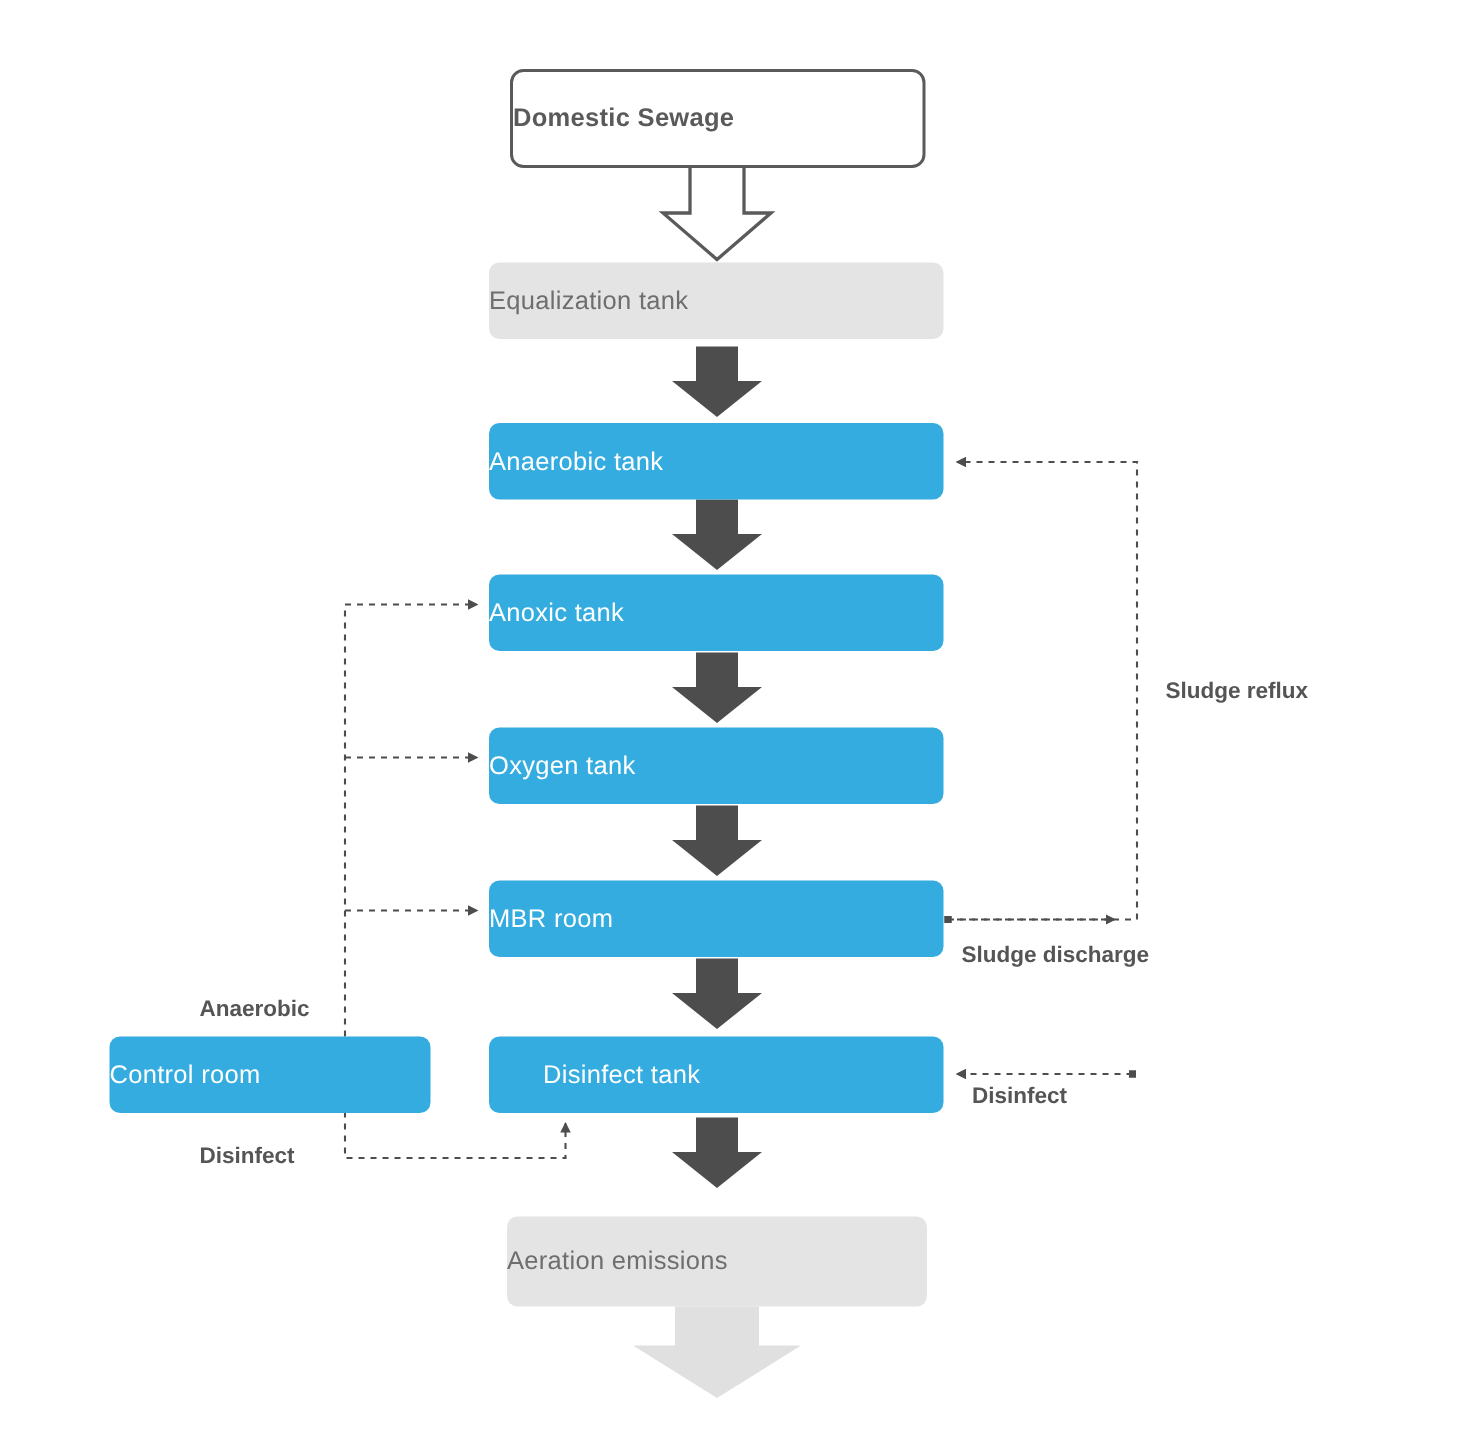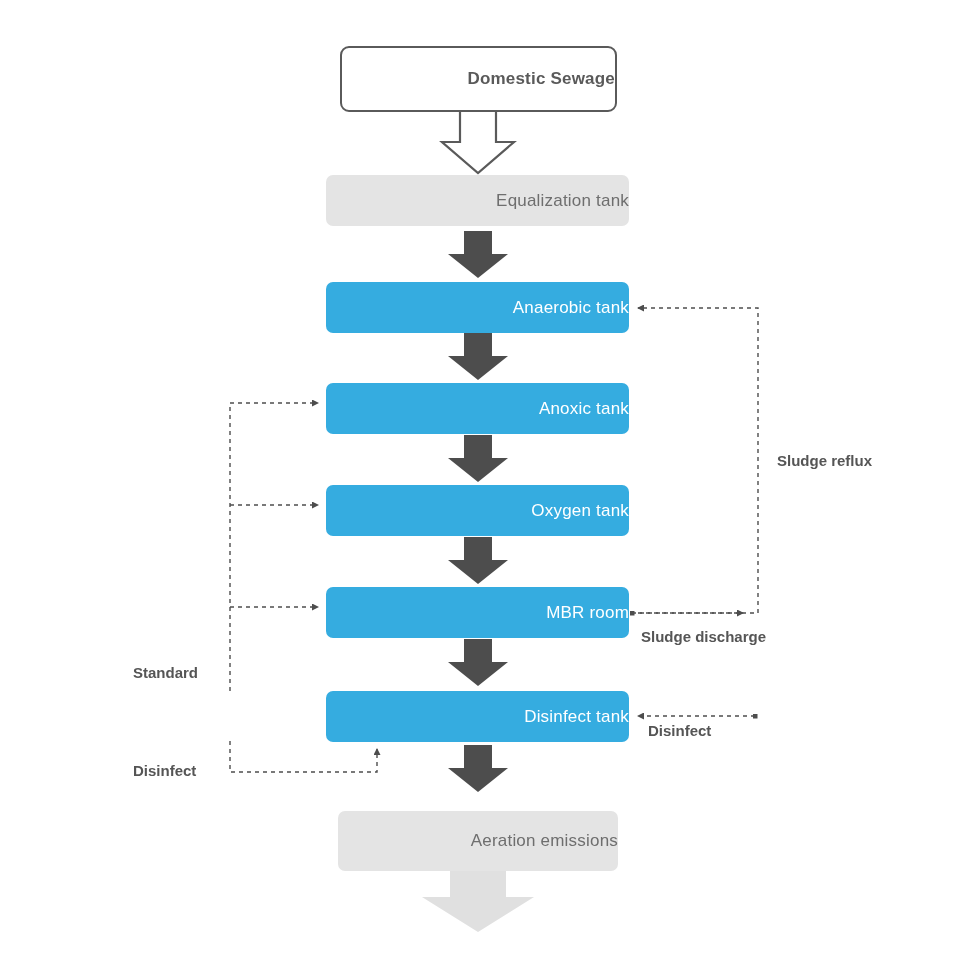--- a/index.html
+++ b/index.html
@@ -14,21 +14,21 @@
     position: relative;
     width: 977px;
     height: 969px;
     background: #ffffff;
     overflow: hidden;
   }
   .node {
     position: absolute;
     display: flex;
     align-items: center;
-    justify-content: flex-end;
+    justify-content: flex-start;
     box-sizing: border-box;
     border-radius: 7px;
     font-size: 17px;
     letter-spacing: 0.2px;
     white-space: nowrap;
   }
   .node-blue {
     background: #35ACE0;
     color: #ffffff;
   }
@@ -129,32 +129,35 @@
   </div>
 
   <div class="node node-blue" style="left:326px; top:485px; width:303px; height:51px;">
     <span>Oxygen tank</span>
   </div>
 
   <div class="node node-blue" style="left:326px; top:587px; width:303px; height:51px;">
     <span>MBR room</span>
   </div>
 
-  <div class="node node-blue" style="left:326px; top:691px; width:303px; height:51px;">
+  <div class="node node-blue" style="left:326px; top:691px; width:303px; height:51px;padding-left:36px;">
     <span>Disinfect tank</span>
   </div>
 
+  <div class="node node-blue" style="left:73px; top:691px; width:214px; height:51px;">
+    <span>Control room</span>
+  </div>
 
   <div class="node node-gray" style="left:338px; top:811px; width:280px; height:60px;">
     <span>Aeration emissions</span>
   </div>
 
   <div class="edge-label" style="left:765px; top:452px;margin-left:12px;">Sludge reflux</div>
 
   <div class="edge-label" style="left:641px; top:628px;">Sludge discharge</div>
 
   <div class="edge-label" style="left:648px; top:722px;">Disinfect</div>
 
-  <div class="edge-label" style="left:133px; top:664px;">Standard</div>
+  <div class="edge-label" style="left:133px; top:664px;">Anaerobic</div>
 
   <div class="edge-label" style="left:133px; top:762px;">Disinfect</div>
 
 </div>
 
 </body></html>

